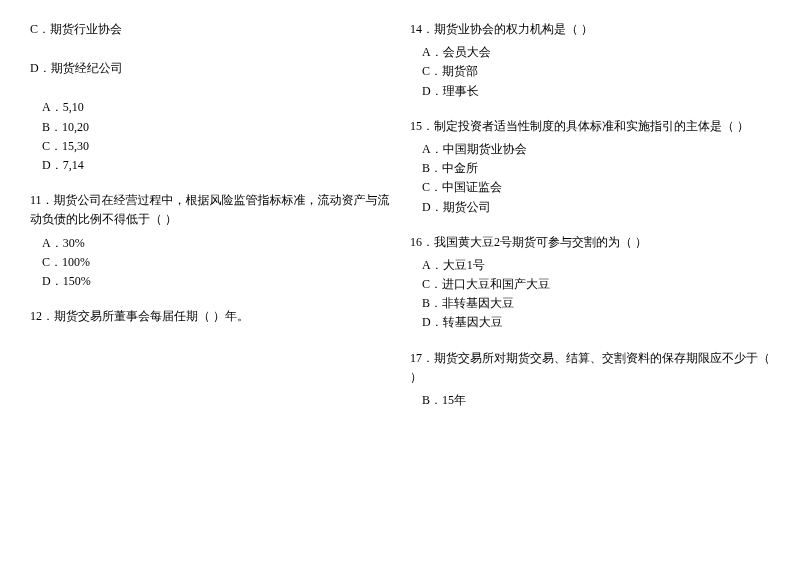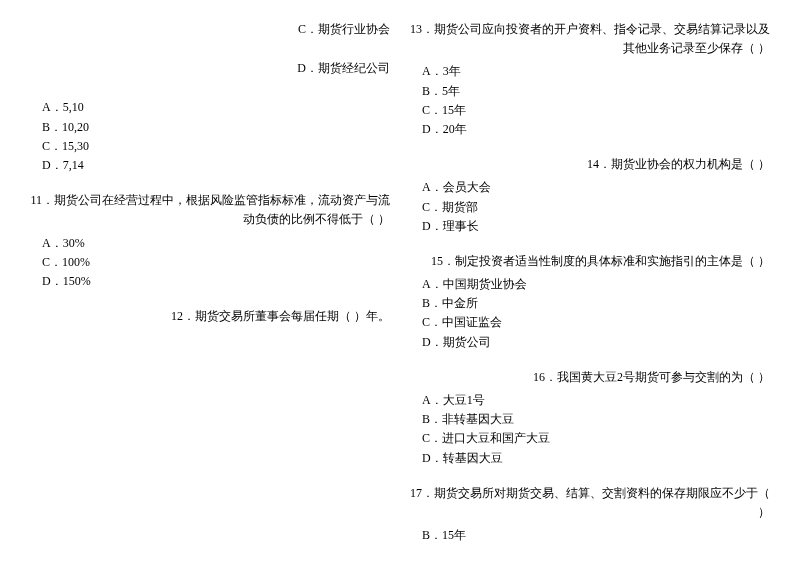--- a/index.html
+++ b/index.html
@@ -25,21 +25,20 @@
       display: flex;
       flex-direction: column;
       gap: 8px;
     }
     .question-block {
       margin-bottom: 8px;
     }
     .question-text {
       line-height: 1.6;
       margin-bottom: 4px;
-      text-align: right;
     }
     .option {
       padding-left: 12px;
       line-height: 1.6;
     }
   </style>
 </head>
 <body>
 
 <div class="page-content">
@@ -60,45 +59,38 @@
         <div class="question-text">11．期货公司在经营过程中，根据风险监管指标标准，流动资产与流动负债的比例不得低于（    ）</div>
         <div class="option">A．30%</div>
         <div class="option">C．100%</div>
         <div class="option">D．150%</div>
       </div>
       <div class="question-block">
         <div class="question-text">12．期货交易所董事会每届任期（    ）年。</div>
       </div>
     </div>
   <div class="column">
-  <div class="question-block">
-        <div class="question-text">13．期货公司应向投资者的开户资料、指令记录、交易结算记录以及其他业务记录至少保存（    ）</div>
-        <div class="option">A．3年</div>
-        <div class="option">B．5年</div>
-        <div class="option">C．15年</div>
-        <div class="option">D．20年</div>
-      </div>
       <div class="question-block">
         <div class="question-text">14．期货业协会的权力机构是（    ）</div>
         <div class="option">A．会员大会</div>
         <div class="option">C．期货部</div>
         <div class="option">D．理事长</div>
       </div>
       <div class="question-block">
         <div class="question-text">15．制定投资者适当性制度的具体标准和实施指引的主体是（    ）</div>
         <div class="option">A．中国期货业协会</div>
         <div class="option">B．中金所</div>
         <div class="option">C．中国证监会</div>
         <div class="option">D．期货公司</div>
       </div>
       <div class="question-block">
         <div class="question-text">16．我国黄大豆2号期货可参与交割的为（    ）</div>
         <div class="option">A．大豆1号</div>
+        <div class="option">C．进口大豆和国产大豆</div>
         <div class="option">B．非转基因大豆</div>
-        <div class="option">C．进口大豆和国产大豆</div>
         <div class="option">D．转基因大豆</div>
       </div>
       <div class="question-block">
         <div class="question-text">17．期货交易所对期货交易、结算、交割资料的保存期限应不少于（    ）</div>
         <div class="option">B．15年</div>
       </div>
     </div>
 </div>
 
 </body></html>

